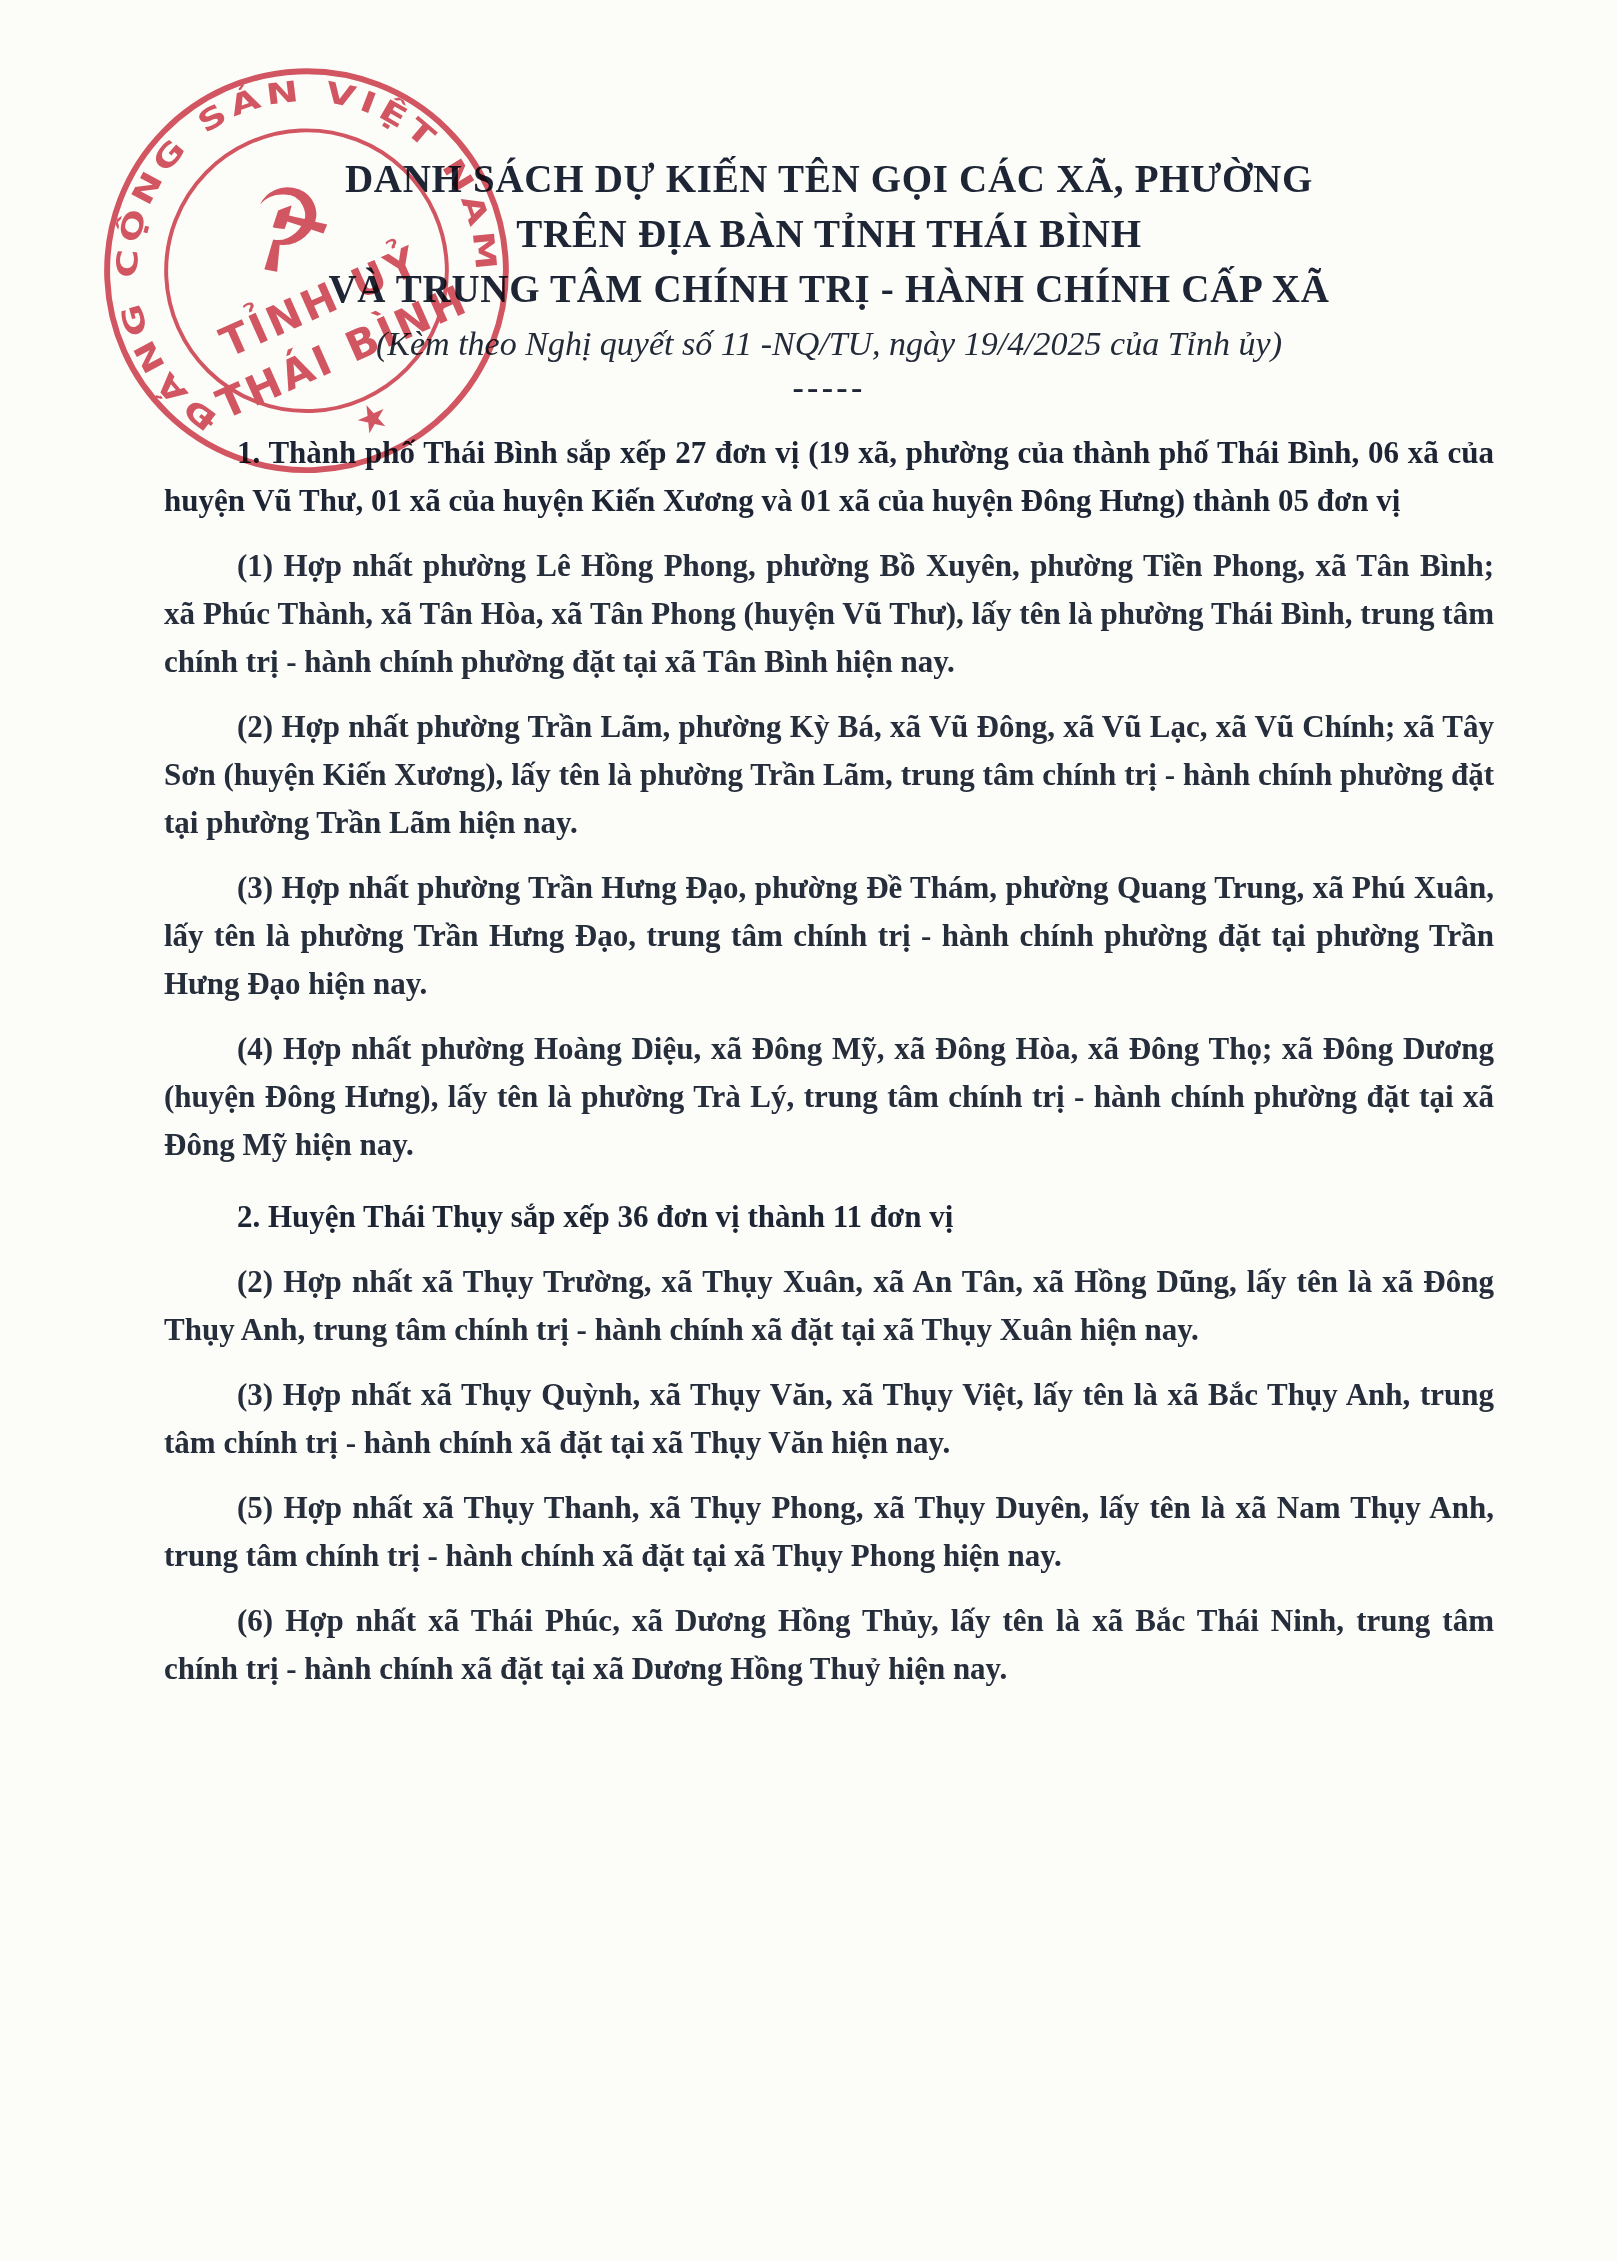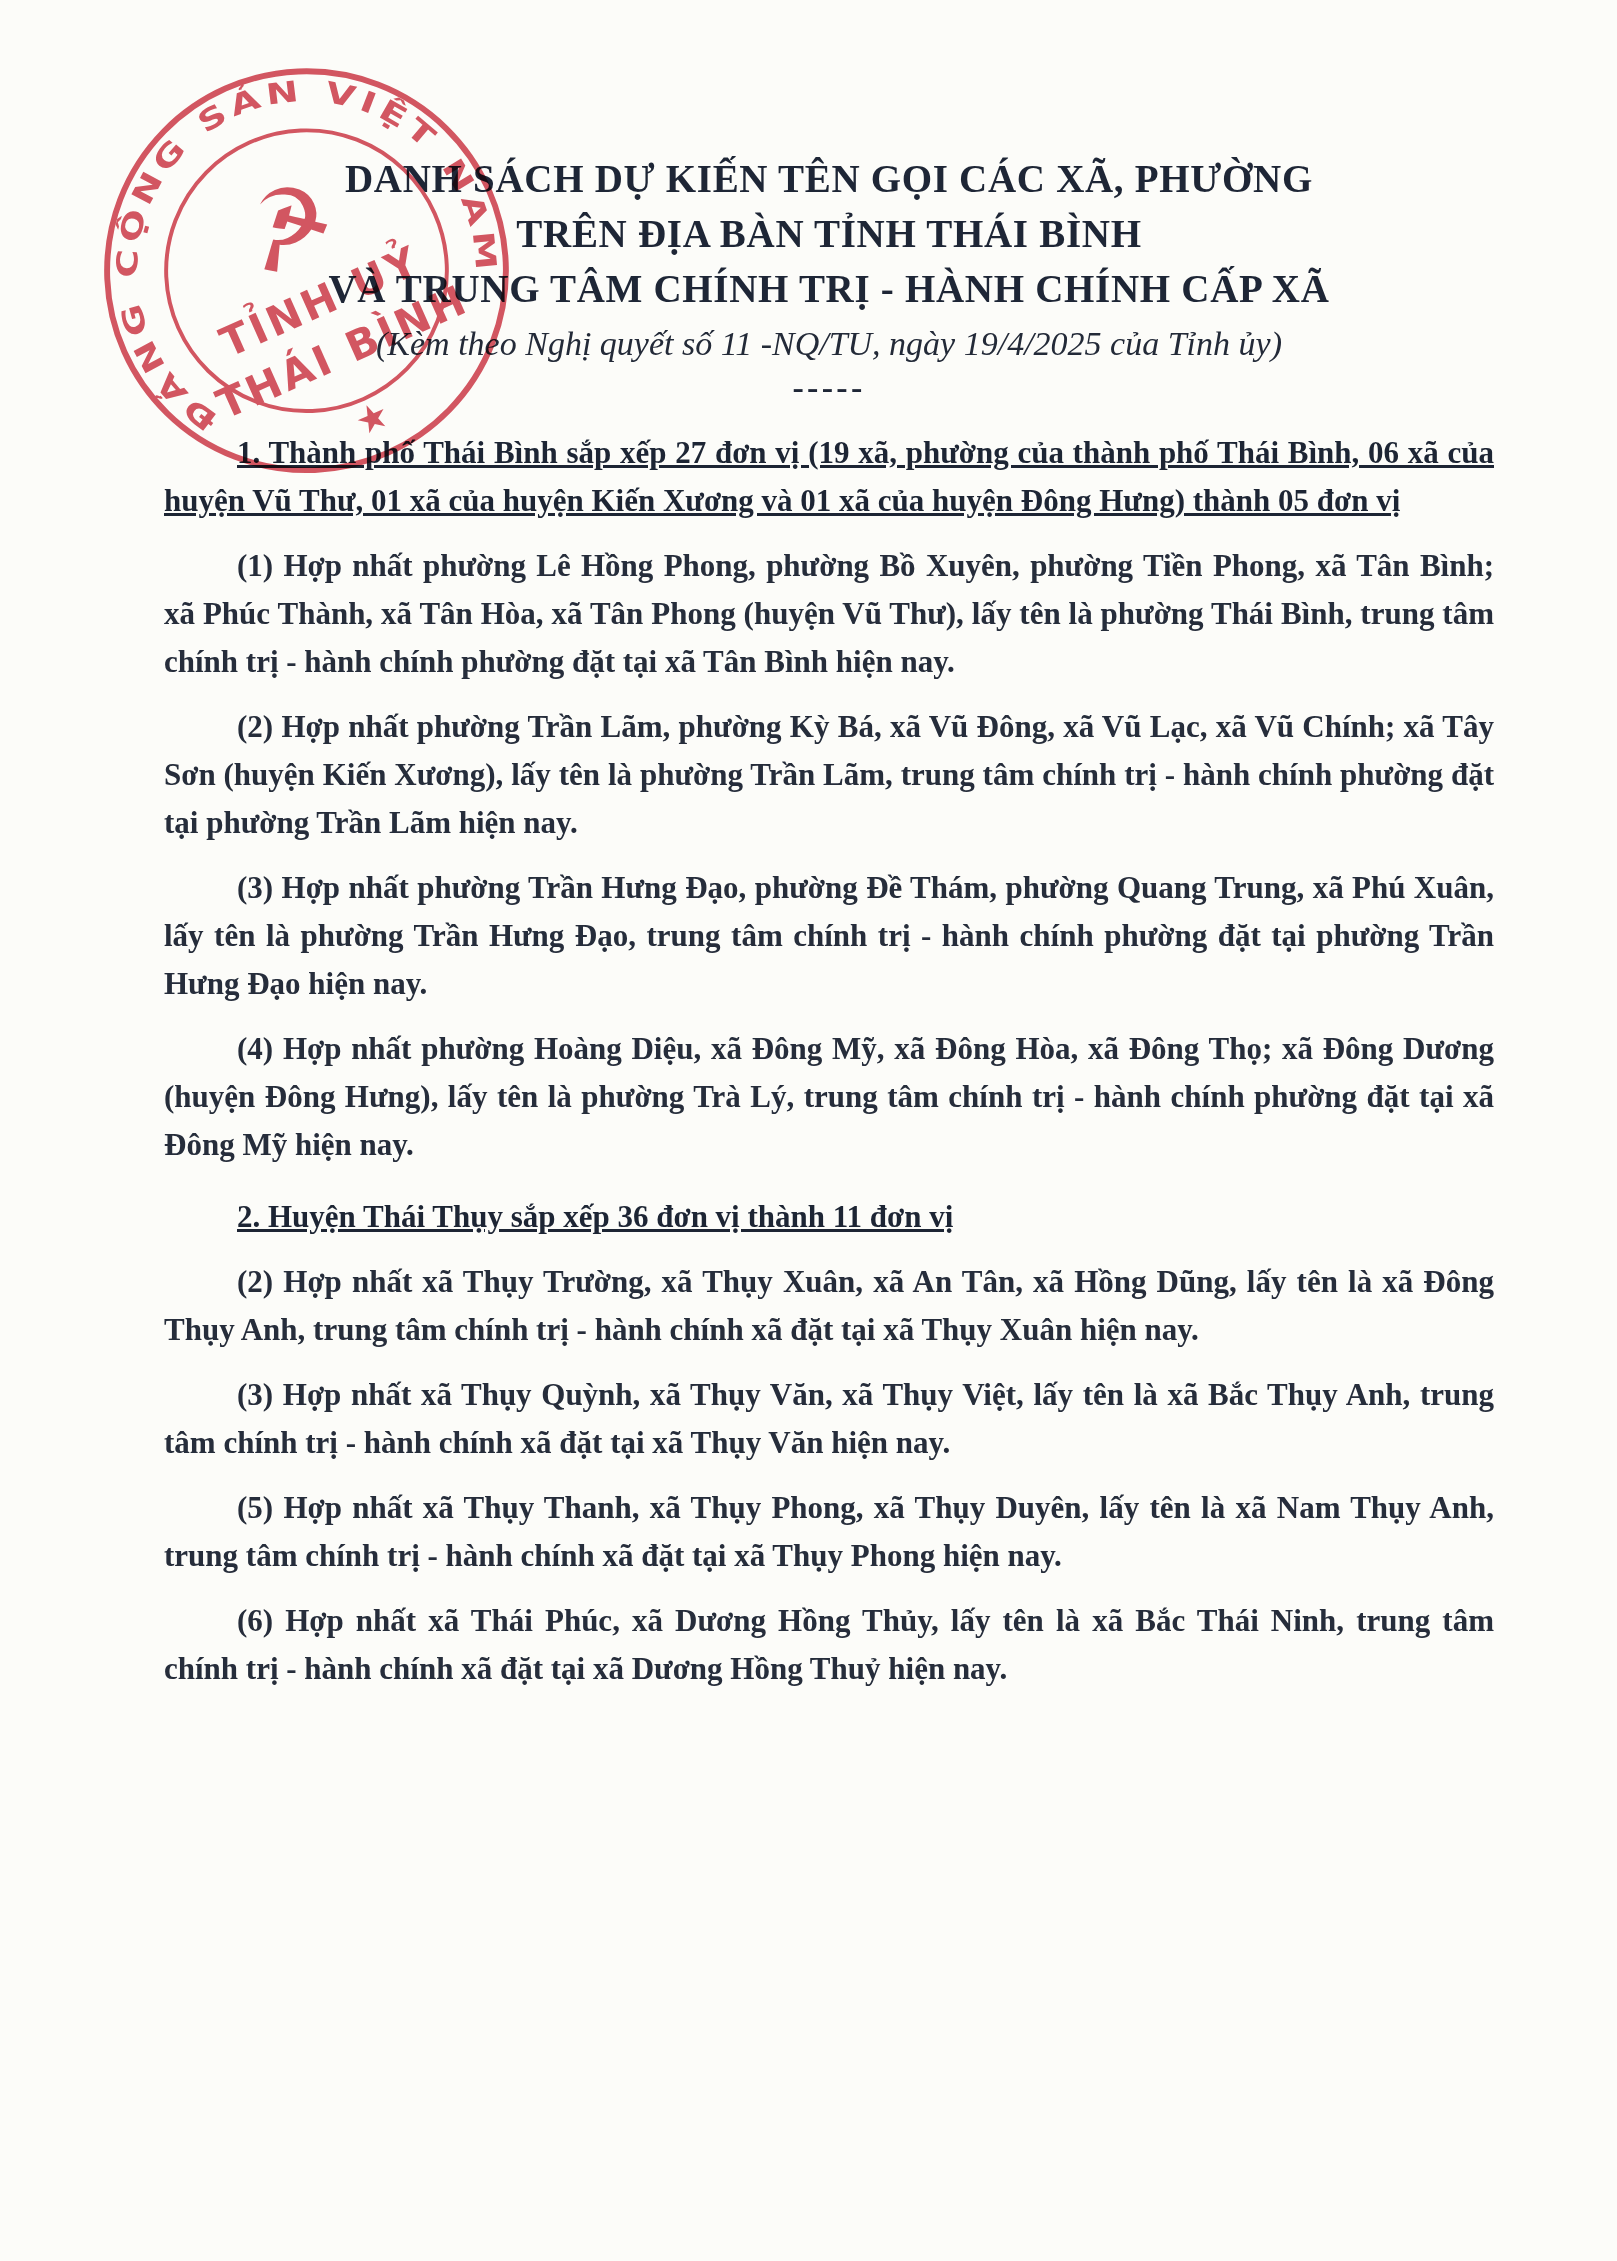--- a/index.html
+++ b/index.html
@@ -88,21 +88,20 @@
     color: #1e2636;
   }
   .section-heading {
     font-weight: bold;
     font-size: 31px;
     line-height: 48px;
     text-align: justify;
     text-indent: 73px;
     margin: 23.4px 0 0 0;
     color: #1d2534;
-    text-decoration: underline;
   }
   .paragraph {
     font-size: 31px;
     line-height: 48px;
     text-align: justify;
     text-indent: 73px;
     margin: 17px 0 0 0;
     color: #262d3b;
     font-weight: bold;
   }

